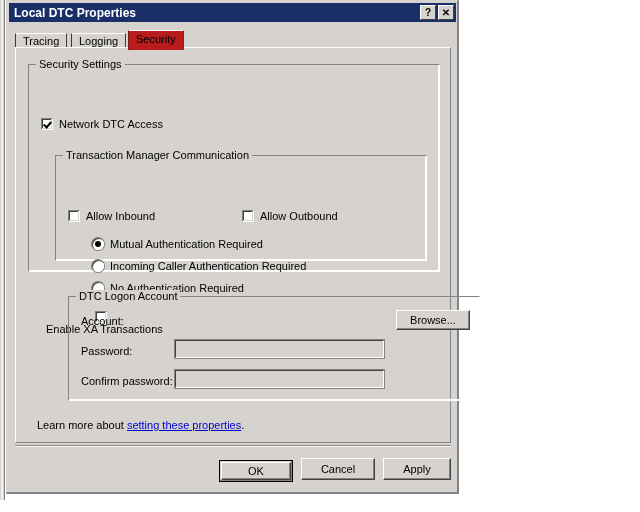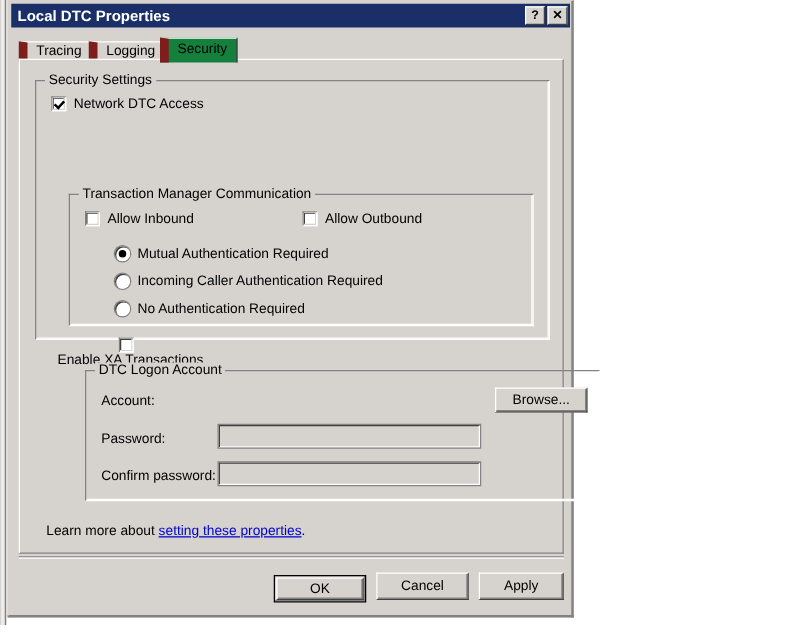--- a/index.html
+++ b/index.html
@@ -97,36 +97,36 @@
     left: 8px; top: 29px;
     width: 436px; height: 18px;
   }
   .tab {
     position: absolute;
     top: 3px;
     height: 16px;
     padding: 0 7px;
     background: #d6d3ce;
     border-top: 1px solid #ffffff;
-    border-left: 7px solid #7f1d1d;
+    border-left: 1px solid #7f1d1d;
     border-right: 1px solid #404040;
     box-sizing: border-box;
     font-size: 11px;
     line-height: 15px;
     color: #000;
     white-space: nowrap;
     cursor: default;
   }
   .tab.active {
     top: 0px;
     height: 20px;
     line-height: 17px;
     z-index: 5;
     border-bottom: none;
-    background: #15803d;
+    background: #b91c1c;
   }
 
   
   #tabpanel {
     position: absolute;
     left: 8px; top: 46px;
     width: 436px; height: 396px;
     background: #d6d3ce;
     border-top: 1px solid #ffffff;
     border-left: 1px solid #ffffff;
@@ -163,20 +163,21 @@
   }
 
   
   .cb-row, .rd-row {
     position: absolute;
     display: flex;
     align-items: center;
     white-space: nowrap;
     font-size: 11px;
     cursor: default;
+    margin-top: 41px;
   }
   .checkbox {
     width: 12px; height: 12px;
     background: #ffffff;
     border-top: 1px solid #808080;
     border-left: 1px solid #808080;
     border-right: 1px solid #ffffff;
     border-bottom: 1px solid #ffffff;
     box-shadow: inset -1px -1px 0 #d6d3ce, inset 1px 1px 0 #404040;
     box-sizing: border-box;

